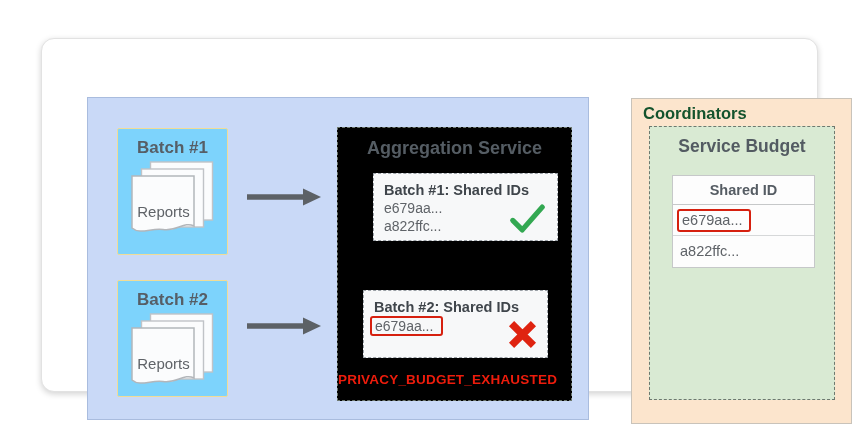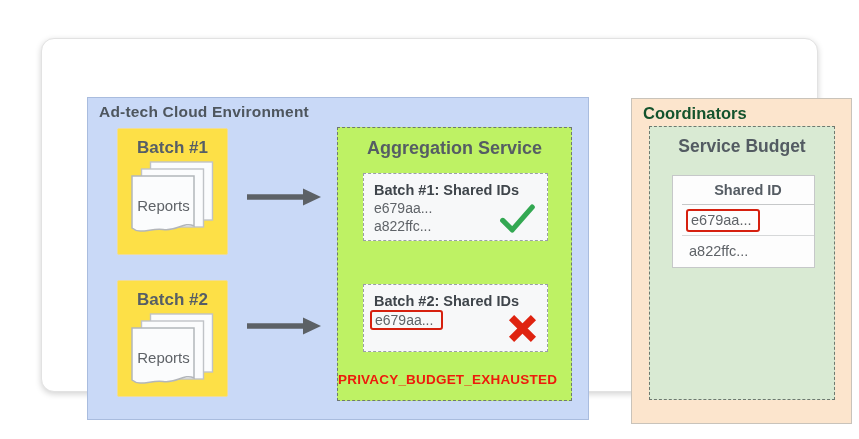--- a/index.html
+++ b/index.html
@@ -21,58 +21,58 @@
     position:absolute; left:45px; top:58px; width:502px; height:323px;
     background:#c9d9f7; border:1px solid #a9bcde;
   }
   .env-title {
     position:absolute; left:57px; top:64px;
     font-size:15.5px; font-weight:bold; color:#4e565e; letter-spacing:0.2px;
   }
 
   
   .batch {
-    position:absolute; width:111px; background:#fde047; border:1px solid #f0dc96;
+    position:absolute; width:111px; background:#7dd3fc; border:1px solid #f0dc96;
     border-radius:2px;
   }
   .batch-1 { left:75px; top:89px; height:127px; }
   .batch-2 { left:75px; top:241px; height:117px; }
   .batch-title {
     margin-top:9px; text-align:center;
     font-size:17px; font-weight:bold; color:#565e66;
   }
   .docstack { position:relative; width:96px; height:84px; margin:3px auto 0; }
   .docstack svg { position:absolute; left:0; top:0; }
   .doc-label {
-    position:absolute; left:0; top:36px; width:78px; text-align:center;
+    position:absolute; left:0; top:42px; width:78px; text-align:center;
     font-size:15px; color:#5f6368;
   }
   .batch-2 .docstack { height:80px; }
 
   
   .arrow { position:absolute; width:78px; height:20px; }
   .arrow-1 { left:203px; top:148px; }
   .arrow-2 { left:203px; top:277px; }
 
   
   .agg-box {
     position:absolute; left:295px; top:88px; width:235px; height:274px;
-    background:#bef264; border:1.6px dashed #6e796f;
+    background:#000000; border:1.6px dashed #6e796f;
   }
   .agg-title {
     position:absolute; top:10px; left:0; right:0; text-align:center;
     font-size:18px; font-weight:bold; color:#555d64;
   }
   .result-box {
     position:absolute; left:25px; width:185px; height:68px;
     background:#f7f8f9; border:1.4px dashed #9aa0a6;
     padding:7px 10px 0 10px; line-height:18px;
   }
-  .result-1 { top:45px; }
-  .result-2 { top:156px; }
+  .result-1 { top:45px;margin-left:10px; }
+  .result-2 { top:162px; }
   .result-title { font-size:14.5px; font-weight:bold; color:#3f454b; }
   .result-id { font-size:14px; color:#5f6368; }
   .red-outline {
     display:inline-block; border:2.5px solid #d6200f; border-radius:3px;
     padding:0 8px 0 3px; margin:0 0 0 -4px; line-height:16px;
   }
   .status-icon { position:absolute; }
   .check-icon { right:11px; bottom:5px; }
   .x-icon { right:9px; bottom:7px; }
   .error-label {
@@ -92,42 +92,41 @@
   .pb-box {
     position:absolute; left:607px; top:87px; width:186px; height:274px;
     background:#d9ead3; border:1.6px dashed #6e796f;
   }
   .pb-title {
     position:absolute; top:9px; left:0; right:0; text-align:center;
     font-size:17.5px; font-weight:bold; color:#535b62;
   }
   .pb-table {
     position:absolute; left:630px; top:136px; width:143px;
-    background:#fdfdfd; border:1px solid #c6c8c9;padding-left:9px;
+    background:#fdfdfd; border:1px solid #c6c8c9;
   }
   .pb-table-header {
     height:29px; line-height:29px; text-align:center;
     font-size:14.5px; font-weight:bold; color:#555c63;
     border-bottom:1px solid #c6c8c9;
   }
   .pb-row {
     height:31px; line-height:31px; padding-left:7px;
     font-size:14.5px; color:#5f6368; border-bottom:1px solid #d6d8d9;
   }
   .pb-row:last-child { border-bottom:none; }
   .pb-row .red-outline { padding:1px 7px 1px 3px; margin-left:-3px; line-height:17px; }
 </style>
 </head>
 <body>
 
 <div class="stage">
   <div class="card">
 
     <div class="env-box"></div>
-    <div class="env-title">Ad-tech Cloud Environment</div>
 
     <div class="batch batch-1">
       <div class="batch-title">Batch #1</div>
       <div class="docstack">
         <svg width="96" height="84" viewBox="0 0 96 84">
           <rect x="25.5" y="1" width="62" height="58" fill="#fbfcfd" stroke="#c0c3c7" stroke-width="1.4"></rect>
           <rect x="16.5" y="8" width="62" height="58" fill="#fbfcfd" stroke="#c0c3c7" stroke-width="1.4"></rect>
           <path d="M7 15 L69 15 L69 65 C59 60, 51 71, 38 68.5 C27 66.5, 15 74, 7 67 Z" fill="#fbfcfd" stroke="#b3b6ba" stroke-width="1.5"></path>
         </svg>
         <div class="doc-label">Reports</div>

